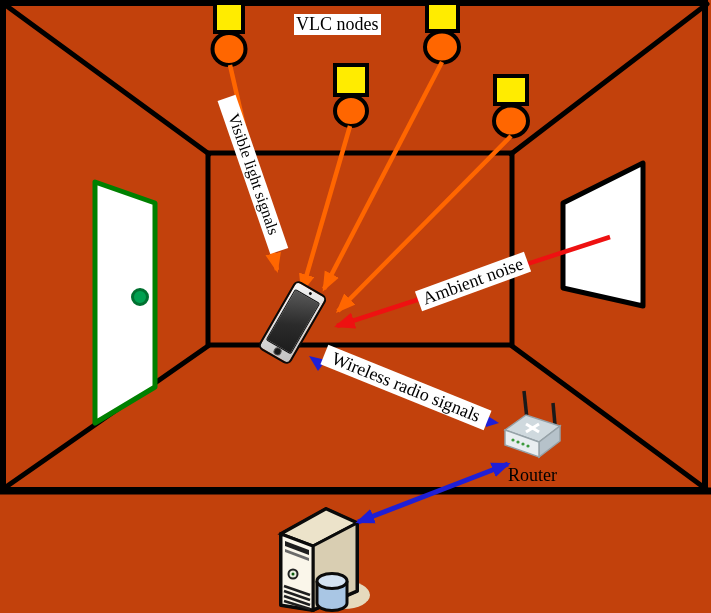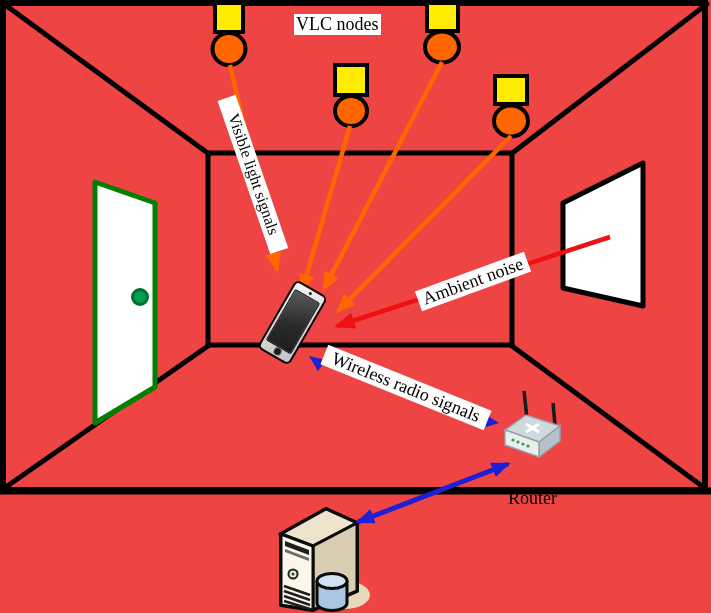--- a/index.html
+++ b/index.html
@@ -1,31 +1,31 @@
 <!DOCTYPE html>
 <html><head>
 <meta charset="utf-8">
 <style>
   html,body{margin:0;padding:0;background:#fff;}
   #stage{
-    position:relative;width:711px;height:613px;background:#ef4444;overflow:hidden;
+    position:relative;width:711px;height:613px;background:#c2410c;overflow:hidden;
     font-family:"Liberation Serif","DejaVu Serif",serif;
   }
   #diagram-svg{position:absolute;left:0;top:0;z-index:1;}
   .lbl{
     position:absolute;z-index:5;background:#ffffff;color:#000;
     font-size:18px;line-height:1.05;white-space:nowrap;padding:1px 2px;
     text-align:center;
   }
   #lbl-vls{left:172px;top:165px;width:158px;font-size:16px;transform:rotate(71deg);}
   #lbl-vlc{left:294px;top:14px;}
   #lbl-amb{left:415px;top:271px;width:112px;transform:rotate(-20deg);}
   #lbl-usr{left:191px;top:364px;}
   #lbl-wrs{left:318px;top:377px;width:172px;transform:rotate(22deg);}
-  #lbl-rtr{left:506px;top:488px;background:transparent;text-align:right;}
+  #lbl-rtr{left:506px;top:465px;background:transparent;text-align:right;}
   
   #phone{
     position:absolute;z-index:6;left:274px;top:283px;width:37px;height:79px;
     transform:rotate(30deg);border:2.5px solid #0a0a0a;border-radius:6px;
     background:linear-gradient(135deg,#f6f6f6,#c2c2c2);box-sizing:border-box;
   }
   #phone-screen{
     position:absolute;left:2px;right:2px;top:7px;bottom:9px;
     background:linear-gradient(155deg,#5a5a5a 0%,#2b2b2b 55%,#1c1c1c 100%);
     border:1.5px solid #111;border-radius:2px;

